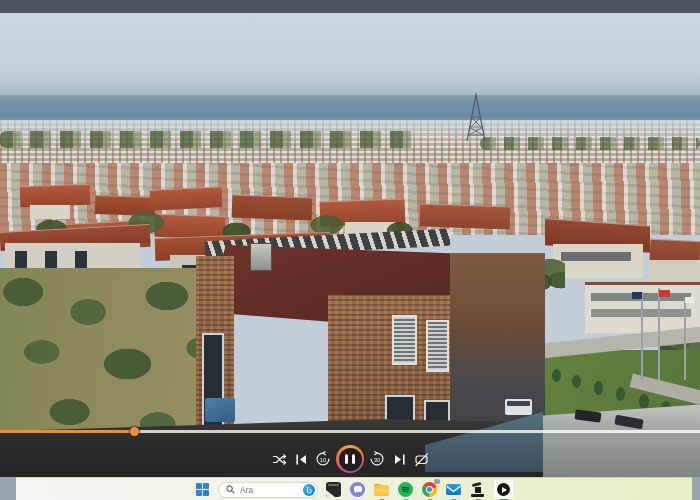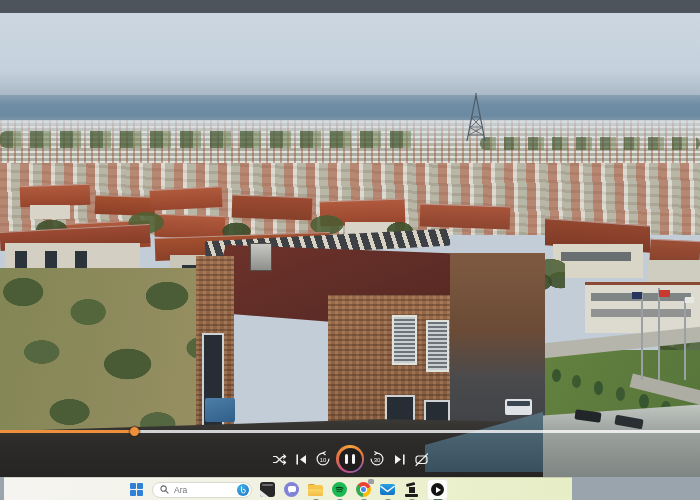--- a/index.html
+++ b/index.html
@@ -70,21 +70,21 @@
   .ctl{width:18px;height:18px;border:none;background:transparent;padding:0;display:flex;
     align-items:center;justify-content:center;cursor:pointer;}
   .ctl svg{display:block;}
   .pausebtn{position:relative;width:28px;height:28px;border:none;padding:0;border-radius:50%;cursor:pointer;
     background:conic-gradient(from 140deg,#8a5fb0 0deg,#c44f86 70deg,#e8763c 150deg,#f4a43d 220deg,#e8763c 290deg,#8a5fb0 360deg);}
   .pausebtn::before{content:"";position:absolute;inset:2.5px;border-radius:50%;background:#201d1e;}
   .pausebtn .bar{position:absolute;top:9px;width:3.2px;height:10px;border-radius:1.6px;background:#f5f5f5;z-index:1;}
   .pausebtn .bar.l{left:9.2px;} .pausebtn .bar.r{left:15.6px;}
 
   
-  .taskbar{position:absolute;left:4px;top:477px;width:568px;height:23px;
+  .taskbar{position:absolute;left:16px;top:477px;width:676px;height:23px;
     background:linear-gradient(90deg,#f5f4f1 0%,#f2f2e6 40%,#ecf0cf 70%,#e7eec6 100%);
     border-top:1px solid rgba(110,120,95,.25);box-sizing:border-box;}
   .tb-group{position:absolute;left:50%;top:0;transform:translateX(-50%);height:23px;
     display:flex;align-items:center;gap:7px;}
   .tb-app{position:relative;width:17px;height:17px;display:flex;align-items:center;justify-content:center;cursor:pointer;}
   .tb-app .dot{position:absolute;bottom:-3px;left:50%;transform:translateX(-50%);
     width:5px;height:2.5px;border-radius:2px;background:#8a9080;}
   .tb-app.active{width:21px;height:21px;background:rgba(255,255,255,.85);border:1px solid rgba(0,0,0,.06);
     border-radius:4px;box-sizing:border-box;}
   .tb-app.active .dot{width:9px;background:#4f7a5f;bottom:-2px;}

